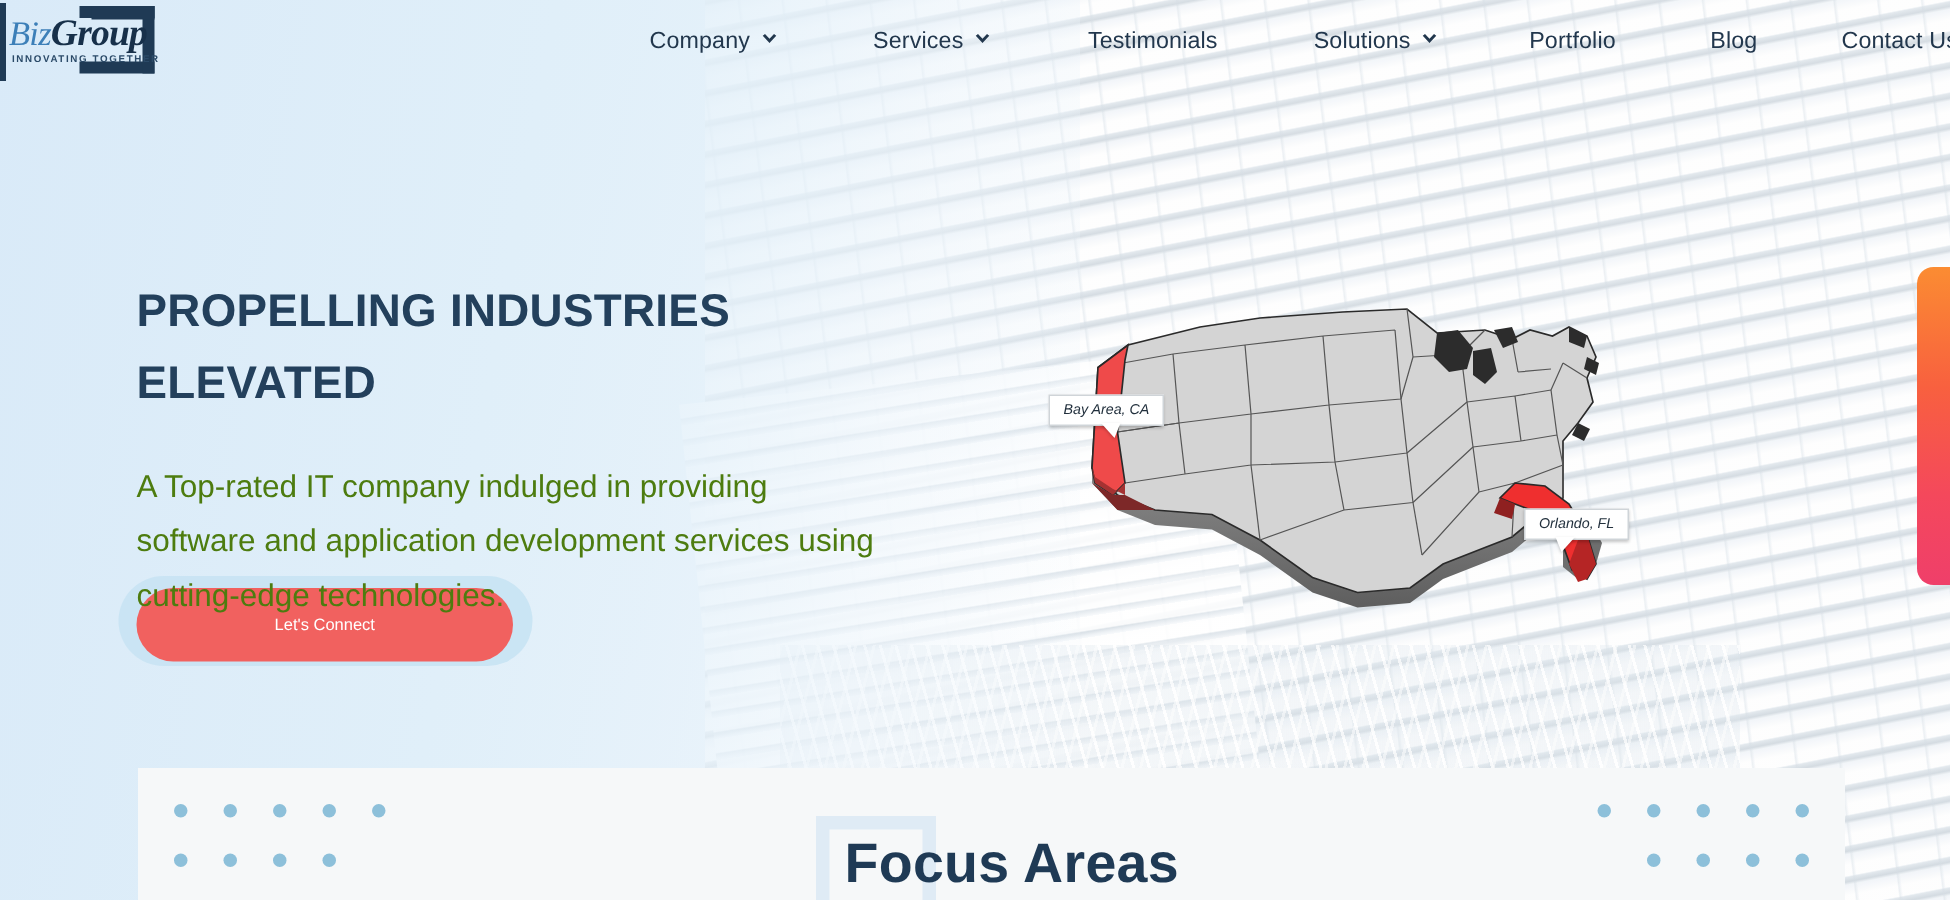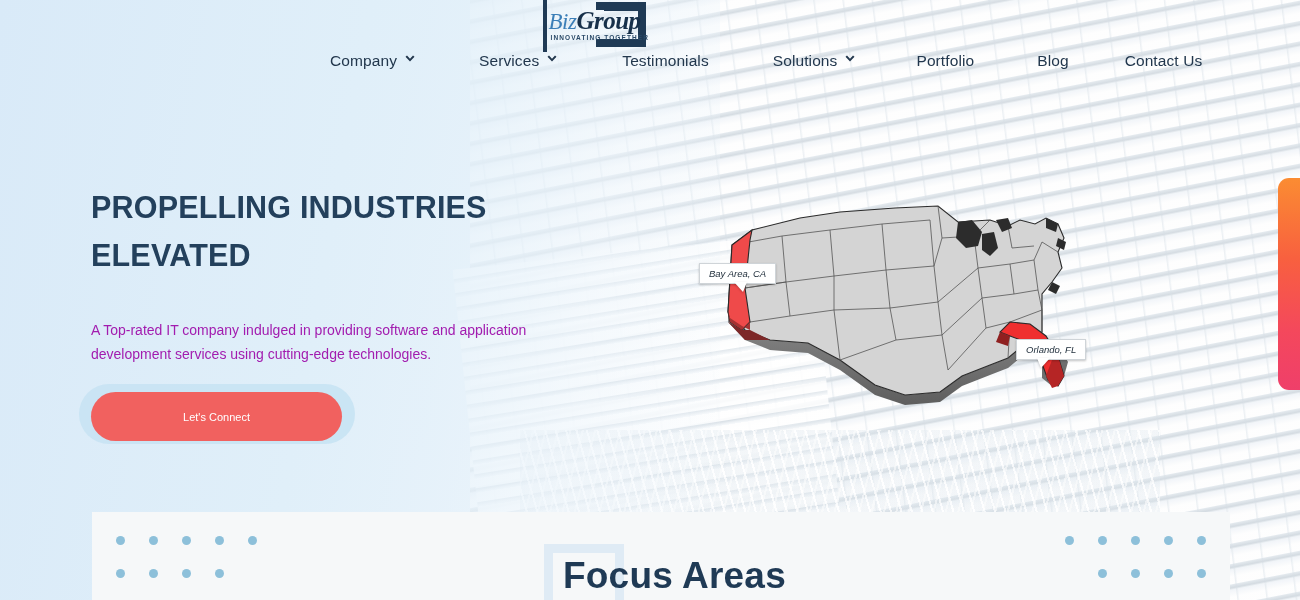--- a/index.html
+++ b/index.html
@@ -72,21 +72,21 @@
   }
   
   .sky-wash {
     position:absolute; left:0; top:0; width:720px; height:600px;
     background:linear-gradient(100deg,#d9eaf8 0%, #e0eff9 45%, rgba(235,244,251,.55) 78%, rgba(240,247,252,0) 100%);
   }
 
   
   .header {
     position:absolute; left:0; top:0; width:1188px; height:55px;
-    display:flex; align-items:center; z-index:40;flex-direction:column;
+    display:flex; align-items:center; z-index:40;
   }
   .logo-wrap {
     position:relative; width:103px; height:52px; margin-left:0; flex:0 0 auto;
   }
   .logo-bracket {
     position:absolute; left:53px; top:2px; width:50px; height:45px;
     border:8px solid #1f3a55; border-left:none;
     background:transparent;
   }
   .logo-bracket-fill {
@@ -128,21 +128,21 @@
   }
   .chev svg { display:block; }
 
   
   .hero-text { position:absolute; left:91px; top:183px; width:560px; z-index:20; }
   .hero-title {
     font-size:30.5px; font-weight:bold; color:#23405c;
     line-height:1.58; letter-spacing:.2px;
   }
   .hero-sub {
-    margin-top:39px; font-size:14px; color:#a21caf; line-height:1.72; width:500px;
+    margin-top:28px; font-size:21px; color:#4d7c0f; line-height:1.72; width:500px;
   }
 
   .cta-halo {
     position:absolute; left:79px; top:384px; width:276px; height:60px;
     background:#c8e4f3; border-radius:32px; z-index:18; opacity:.95;
   }
   .cta-btn {
     position:absolute; left:91px; top:392px; width:251px; height:49px;
     background:#f1615f; border:none; border-radius:26px;
     color:#ffffff; font-size:11px; font-family:"Liberation Sans", sans-serif;

